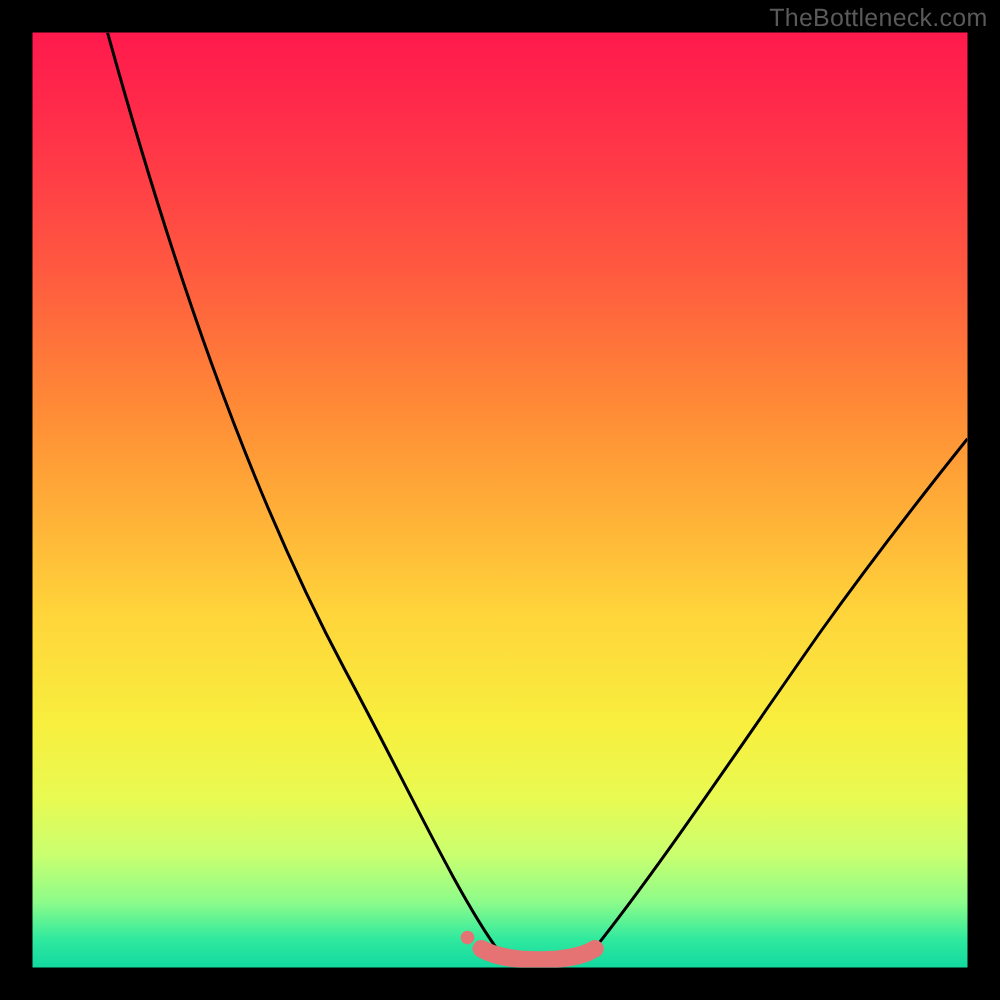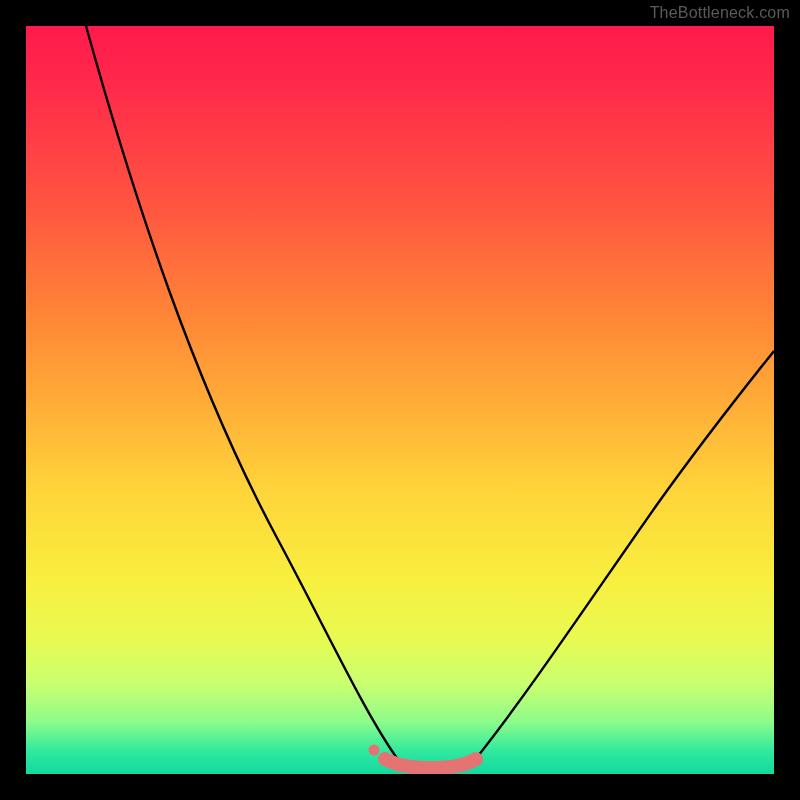--- a/index.html
+++ b/index.html
@@ -46,21 +46,21 @@
     left: 0;
     top: 0;
     width: 748px;
     height: 748px;
   }
   .watermark {
     position: absolute;
     top: 4px;
     right: 10px;
     color: #5a5a5a;
-    font-size: 16px;
+    font-size: 20px;
     letter-spacing: 0.2px;
     font-weight: 500;
   }
 </style>
 </head>
 <body>
 
 <div class="watermark">TheBottleneck.com</div>
 
 <div class="frame">

